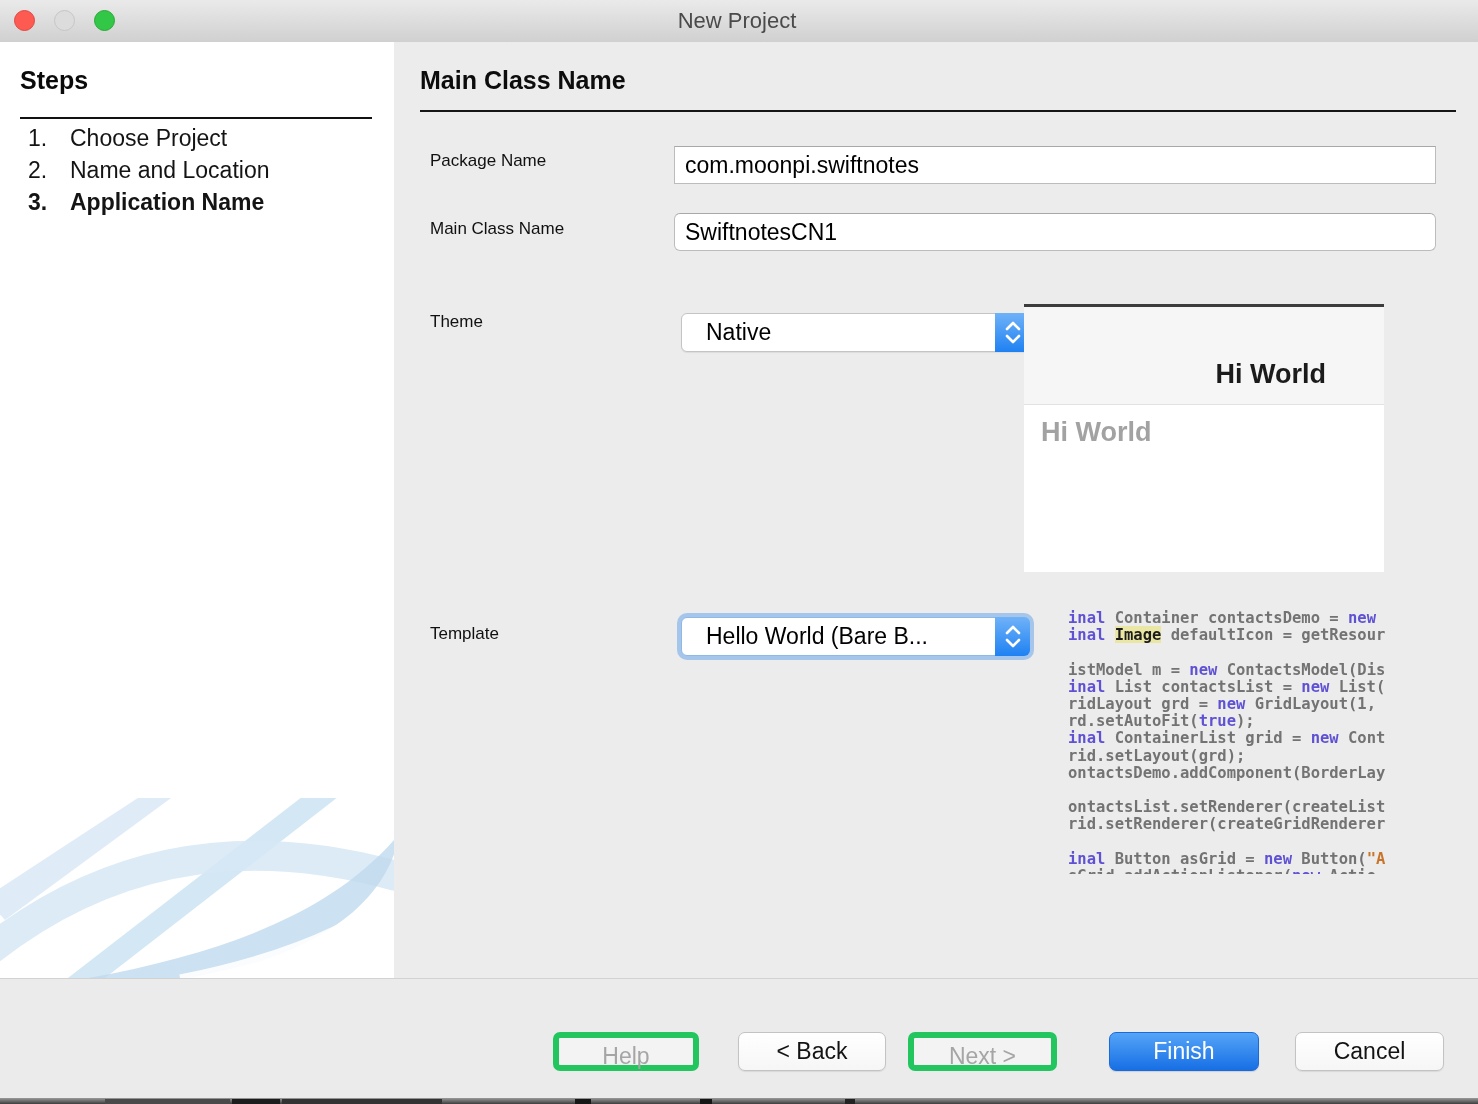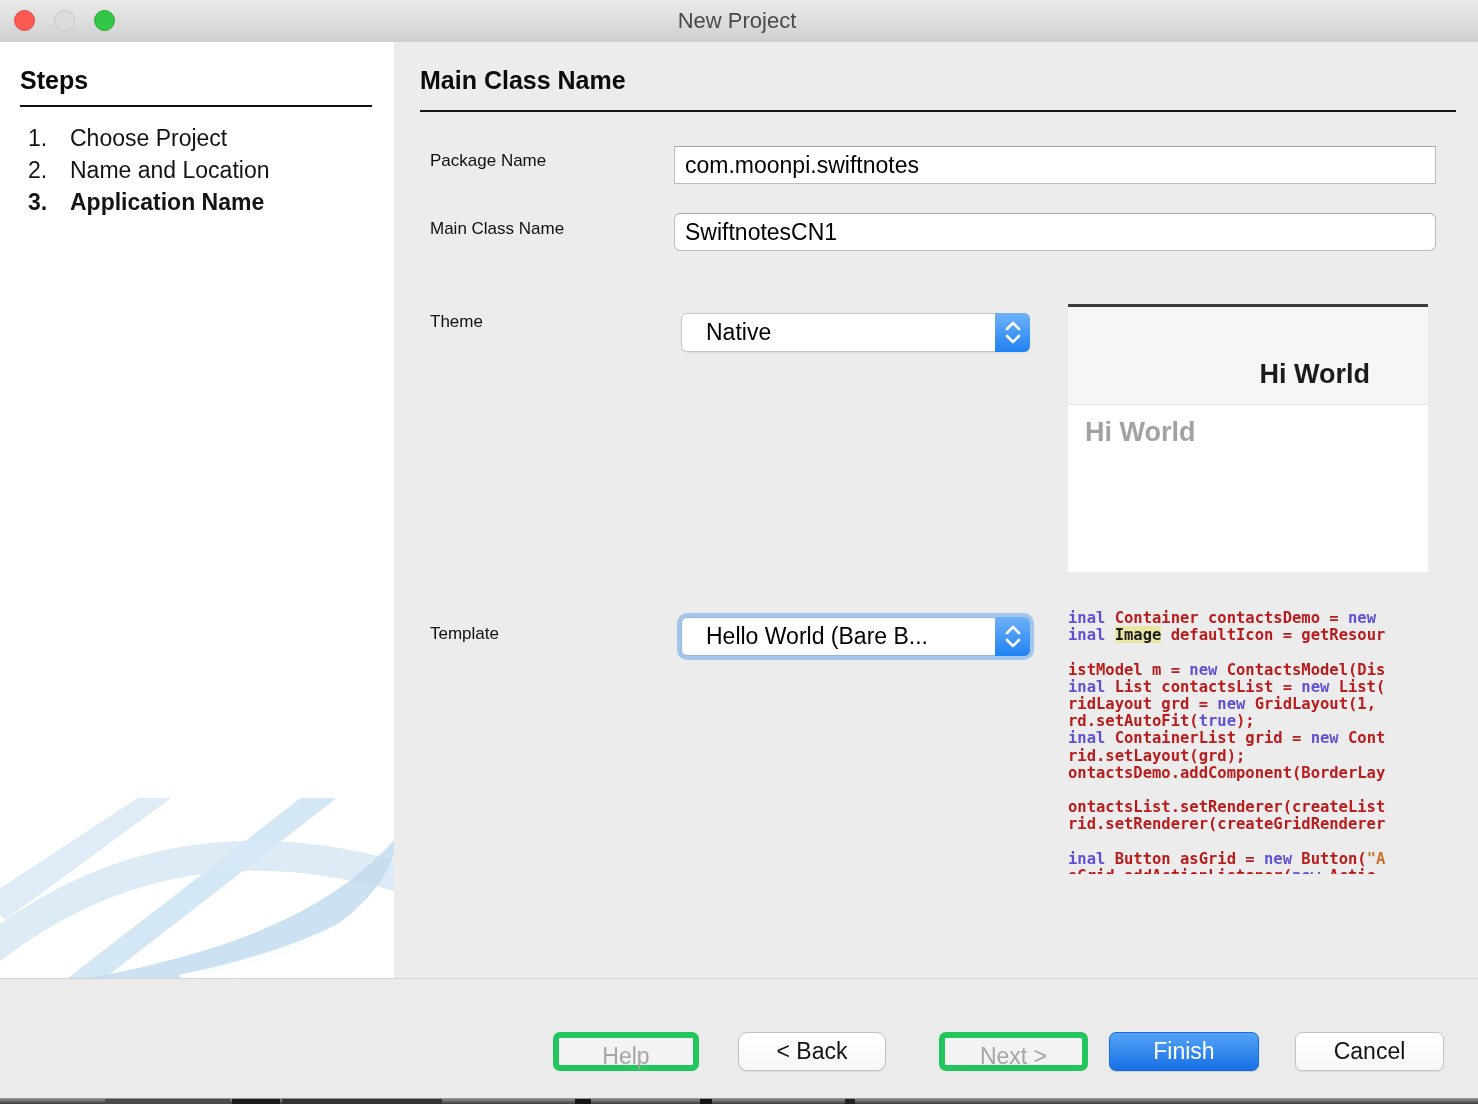--- a/index.html
+++ b/index.html
@@ -23,21 +23,21 @@
   .title-text {
     position:absolute; left:0; right:4px; top:0; height:42px; line-height:42px;
     text-align:center; font-size:22px; color:#4a4a4a;
   }
 
   
   .sidebar { position:absolute; left:0; top:42px; width:394px; height:936px; background:#ffffff; }
   .steps-heading {
     position:absolute; left:20px; top:24px; width:352px;
     font-size:25px; font-weight:bold; color:#0a0a0a;
-    padding-bottom:10px; border-bottom:2px solid #111111;
+    padding-bottom:22px; border-bottom:2px solid #111111;
   }
   .steps-list { position:absolute; left:0; top:80px; width:394px; }
   .step-item { display:flex; font-size:23px; color:#141414; line-height:32px; }
   .step-num { width:42px; padding-left:28px; }
   .step-item.active { font-weight:bold; }
   .swoosh { position:absolute; left:0; bottom:0; width:394px; height:180px; }
 
   
   .main { position:absolute; left:394px; top:42px; width:1084px; height:936px; background:#ececec; }
   .main-title {
@@ -72,62 +72,62 @@
     font-size:23px; color:#000; overflow:hidden; white-space:nowrap;
   }
   .stepper {
     position:absolute; right:-1px; top:-1px; width:35px; height:39px;
     border-radius:0 6px 6px 0; background:linear-gradient(#6fb2f8,#1f81f2);
     display:flex; flex-direction:column; align-items:center; justify-content:center; gap:3px;
   }
 
   
   .preview-box {
-    position:absolute; left:1068px; top:304px; width:360px; height:268px;
+    position:absolute; left:1024px; top:304px; width:360px; height:268px;
     border-top:3px solid #3c3c3c; background:#ffffff; box-sizing:border-box;
   }
   .preview-titlebar {
     position:relative; height:97px; background:#f6f6f6; border-bottom:1px solid #e2e2e2;
   }
   .preview-title {
     position:absolute; right:58px; top:52px; font-size:27px; font-weight:bold; color:#1b1b1b;
   }
   .preview-content { position:relative; height:167px; background:#ffffff; }
   .preview-hello {
     position:absolute; left:17px; top:12px; font-size:27px; font-weight:bold; color:#a2a2a2;
   }
 
   
   .code-box {
     position:absolute; left:1068px; top:609px; width:360px; height:265px; overflow:hidden;
     font-family:"DejaVu Sans Mono", monospace; font-weight:bold;
     font-size:15.5px; color:#262626;
   }
   .code-line { height:17.2px; white-space:pre; overflow:hidden; }
-  .tok-p  { color:#b91c1c;text-align:center; }
+  .tok-p  { color:#737373;text-align:center; }
   .tok-k  { color:#5f51d3; }
   .tok-s  { color:#c8742a; }
   .tok-hl { color:#1c1c1c; background:#e9e7a3; }
 
   
   .bottombar {
     position:absolute; left:0; top:978px; width:1478px; height:126px;
     background:#ebebeb; border-top:1px solid #d2d2d2; box-sizing:border-box;
   }
   .btn {
     position:absolute; top:1032px; height:39px; border-radius:7px;
     font-family:"Liberation Sans", sans-serif; font-size:23px; text-align:center;
     line-height:37px; box-sizing:border-box; padding:0; cursor:default;
   }
   .btn.normal   { background:linear-gradient(#ffffff,#f6f6f6); border:1px solid #c3c3c3; color:#131313; box-shadow:0 1px 1px rgba(0,0,0,0.08); }
   .btn.disabled { background:#f3f3f3; border:6px solid #22c55e; color:#a5a5a5; }
   .btn.primary  { background:linear-gradient(#55a4f7,#176fe5); border:1px solid #1a6bd8; color:#ffffff; box-shadow:0 1px 1px rgba(0,0,0,0.12); }
   .btn-help   { left:553px;  width:146px; }
-  .btn-back   { left:738px;  width:148px;border-radius:9px; }
-  .btn-next   { left:939px;  width:149px; }
+  .btn-back   { left:738px;  width:148px; }
+  .btn-next   { left:908px;  width:149px; }
   .btn-finish { left:1109px; width:150px; }
   .btn-cancel { left:1295px; width:149px; }
 
   
   .bottom-strip { position:absolute; left:0; bottom:0; width:1478px; height:6px; background:linear-gradient(#9a9a9a,#3d3d3d); overflow:hidden; }
   .strip-seg { position:absolute; top:1px; height:5px; }
 </style>
 </head>
 <body>
 

